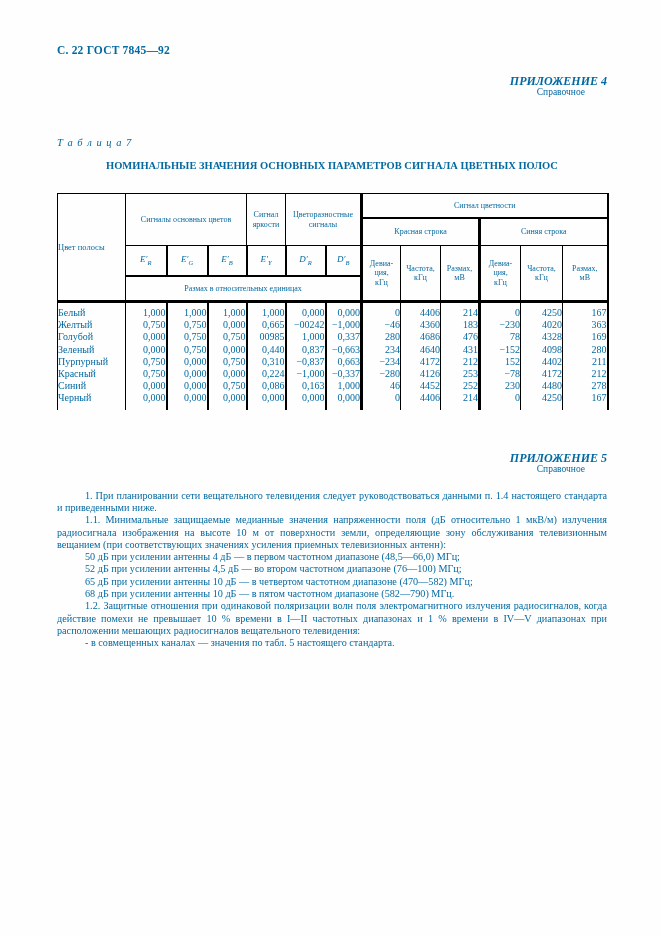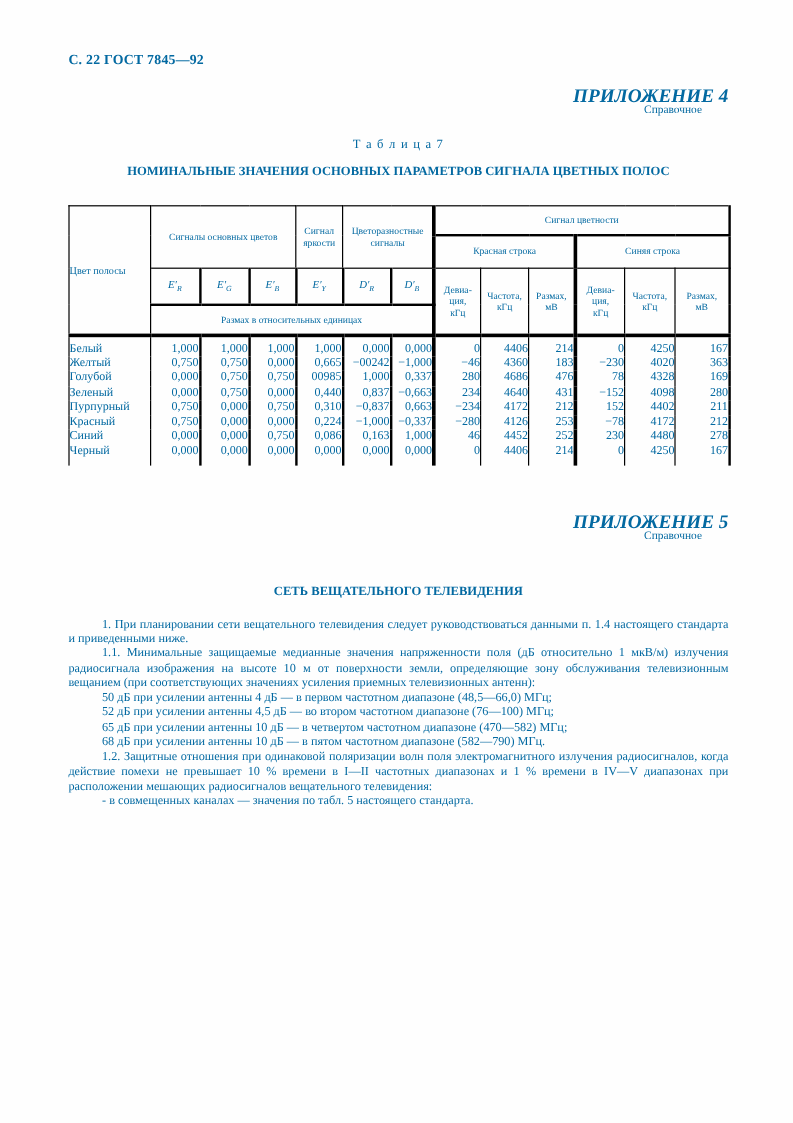--- a/index.html
+++ b/index.html
@@ -8,23 +8,23 @@
     width:661px;height:936px;
     background:#fefefe;
     font-family:"Liberation Serif","DejaVu Serif",serif;
     color:#0369a1;
     box-sizing:border-box;
     padding:44px 54px 0 57px;
     overflow:hidden;
   }
   .doc-header{font-weight:bold;font-size:11.5px;line-height:13px;letter-spacing:.2px;}
   .appendix{margin-top:18px;text-align:right;}
-  .appendix .app-title{font-style:italic;font-weight:bold;font-size:16px;line-height:12px;}
+  .appendix .app-title{font-style:italic;font-weight:bold;font-size:12px;line-height:12px;}
   .appendix .app-sub{font-size:9.5px;line-height:11px;margin-right:22px;}
-  .table-label{margin-top:17px;text-align:center;font-size:10.5px;line-height:12px;letter-spacing:1px;}
+  .table-label{margin-top:39px;text-align:left;font-size:10.5px;line-height:12px;letter-spacing:1px;font-style:italic;}
   .table-title{margin-top:10px;text-align:center;font-weight:bold;font-size:10.5px;line-height:13px;}
   table.t{
     margin-top:21px;
     border-collapse:collapse;
     table-layout:fixed;
     width:550px;
     border-top:1px solid #000;
     border-left:1px solid #000;
     border-right:2px solid #000;
   }
@@ -247,21 +247,20 @@
         <td class="num">167</td>
       </tr>
     </tbody>
   </table>
 
   <div class="appendix appendix5">
     <div class="app-title">ПРИЛОЖЕНИЕ 5</div>
     <div class="app-sub">Справочное</div>
   </div>
 
-  <div class="section-title">СЕТЬ ВЕЩАТЕЛЬНОГО ТЕЛЕВИДЕНИЯ</div>
 
   <div class="body-text">
     <p class="para">1. При планировании сети вещательного телевидения следует руководствоваться данными п. 1.4 настоящего стандарта и приведенными ниже.</p>
     <p class="para">1.1. Минимальные защищаемые медианные значения напряженности поля (дБ относительно 1 мкВ/м) излучения радиосигнала изображения на высоте 10 м от поверхности земли, определяющие зону обслуживания телевизионным вещанием (при соответствующих значениях усиления приемных телевизионных антенн):</p>
     <div class="list-line">50 дБ при усилении антенны 4 дБ — в первом частотном диапазоне (48,5—66,0) МГц;</div>
     <div class="list-line">52 дБ при усилении антенны 4,5 дБ — во втором частотном диапазоне (76—100) МГц;</div>
     <div class="list-line">65 дБ при усилении антенны 10 дБ — в четвертом частотном диапазоне (470—582) МГц;</div>
     <div class="list-line">68 дБ при усилении антенны 10 дБ — в пятом частотном диапазоне (582—790) МГц.</div>
     <p class="para">1.2. Защитные отношения при одинаковой поляризации волн поля электромагнитного излучения радиосигналов, когда действие помехи не превышает 10 % времени в I—II частотных диапазонах и 1 % времени в IV—V диапазонах при расположении мешающих радиосигналов вещательного телевидения:</p>
     <div class="list-line">- в совмещенных каналах — значения по табл. 5 настоящего стандарта.</div>

